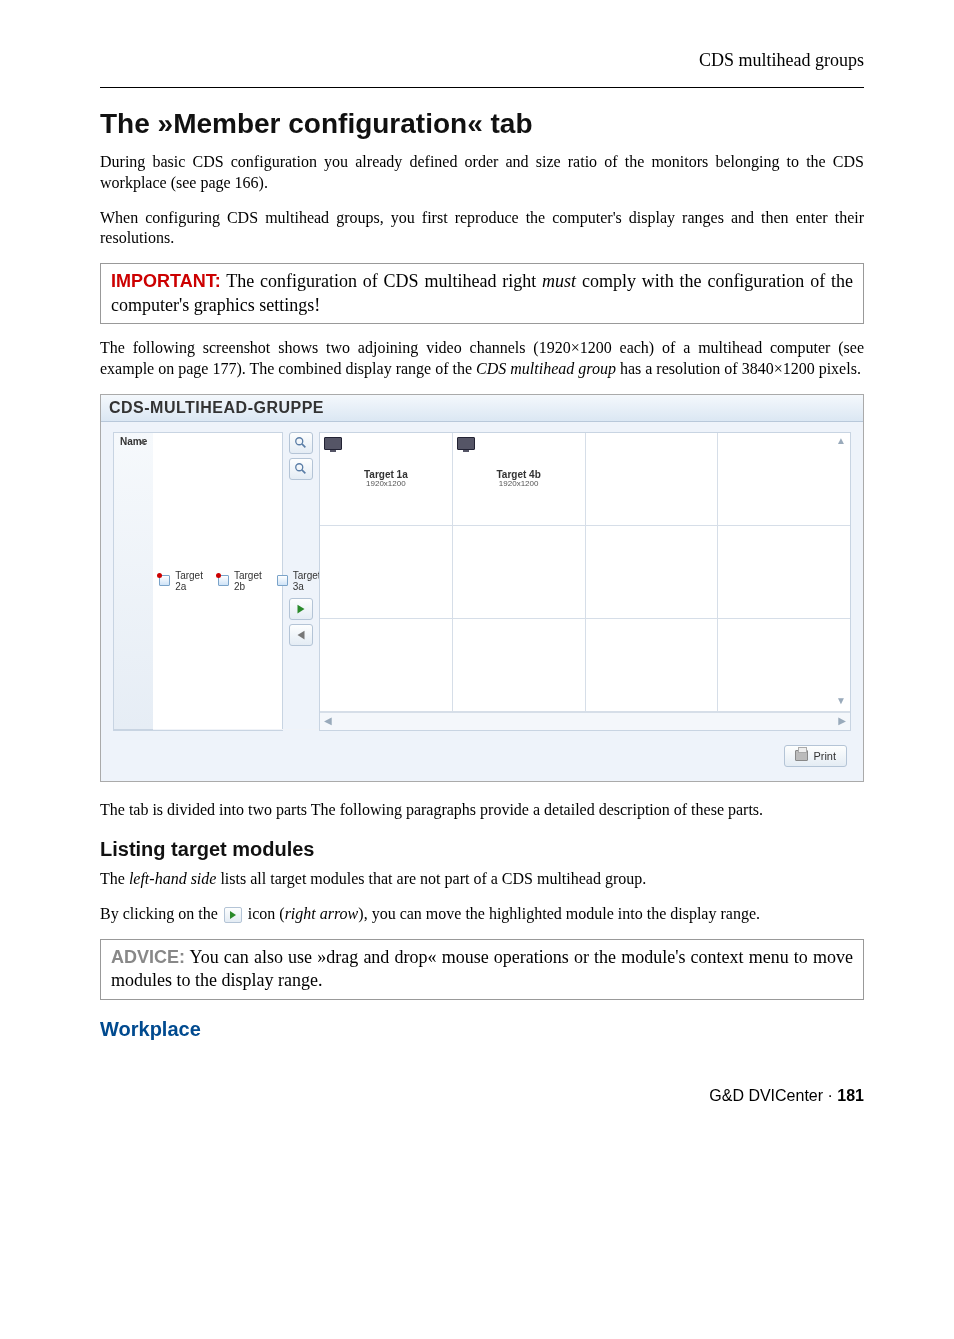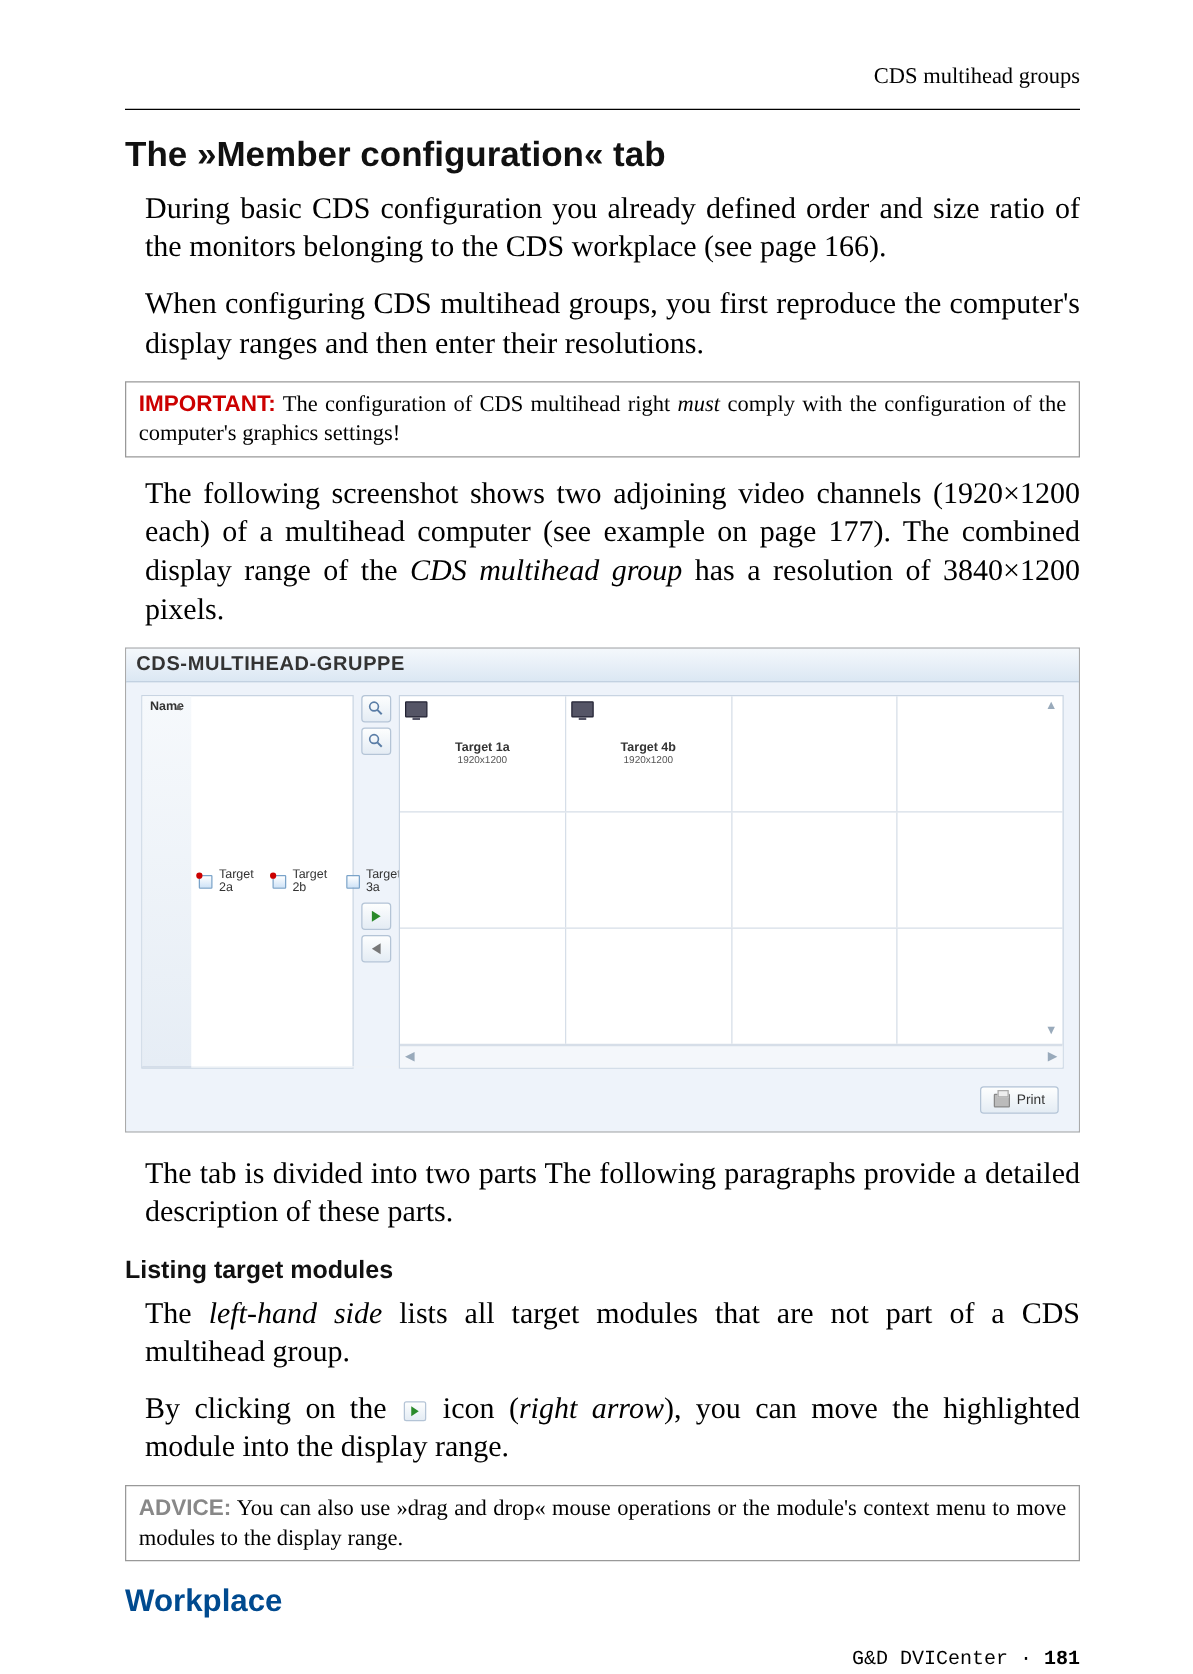--- a/index.html
+++ b/index.html
@@ -24,24 +24,24 @@
     margin-bottom: 20px;
   }
   .h1 {
     font-family: Arial, Helvetica, sans-serif;
     font-weight: bold;
     font-size: 28px;
     margin: 10px 0 12px 0;
     color: #111;
   }
   .body-text {
-    font-size: 24px;
+    font-size: 16px;
     line-height: 1.3;
     text-align: justify;
-    margin: 0 0 14px 16px;
+    margin: 0 0 14px 0;
   }
   .callout {
     border: 1px solid #999;
     padding: 6px 10px;
     font-size: 18px;
     line-height: 1.3;
     text-align: justify;
     margin: 4px 0 14px 0;
   }
   .important-label, .advice-label {
@@ -54,29 +54,29 @@
   .h2 {
     font-family: Arial, Helvetica, sans-serif;
     font-weight: bold;
     font-size: 20px;
     margin: 18px 0 8px 0;
     color: #111;
   }
   .h3 {
     font-family: Arial, Helvetica, sans-serif;
     font-weight: bold;
-    font-size: 25px;
+    font-size: 20px;
     color: #004a8f;
     margin: 18px 0 6px 0;
   }
   .footer {
     text-align: right;
     font-size: 16px;
-    margin-top: 22px;
-    font-family: Liberation Mono, monospace;
+    margin-top: 46px;
+    font-family: Liberation Sans, sans-serif;
   }
   .footer .page-num { font-weight: bold; }
 
   
   .panel {
     border: 1px solid #aaa;
     background: #e6eef7;
     font-family: Verdana, Arial, sans-serif;
     font-size: 11px;
     color: #333;

